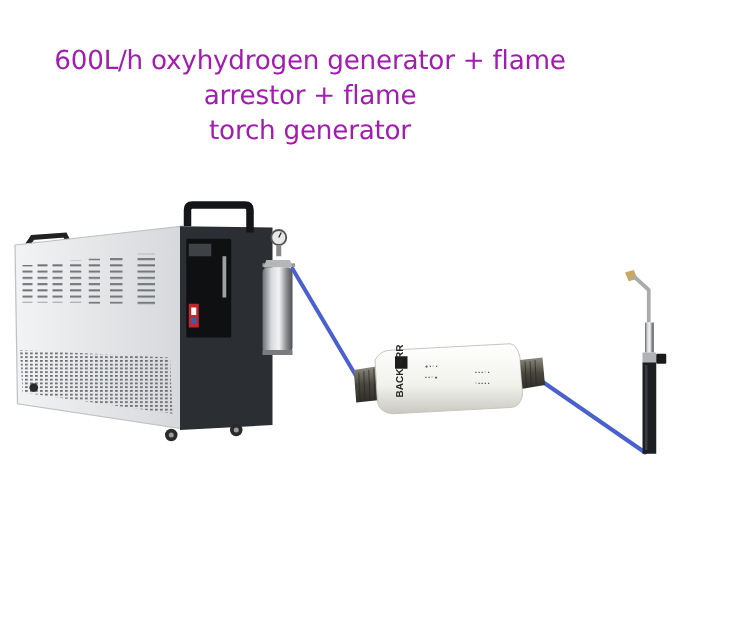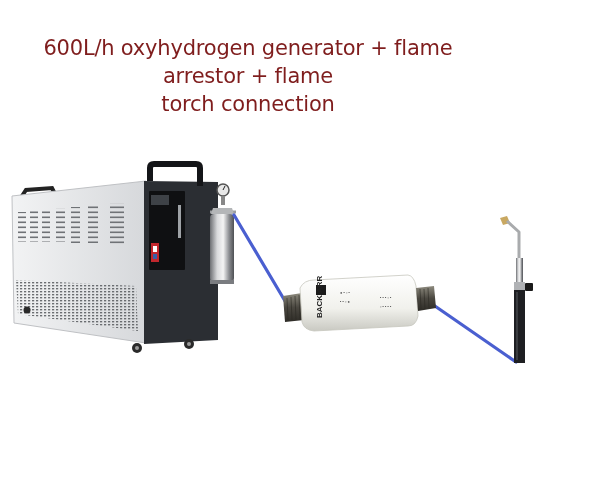--- a/index.html
+++ b/index.html
@@ -1,30 +1,30 @@
 <!DOCTYPE html>
 <html><head>
   <meta charset="utf-8">
   <style>
     html, body { margin: 0; padding: 0; background: #ffffff; }
     body { width: 600px; height: 500px; position: relative; overflow: hidden; font-family: "Liberation Sans", "DejaVu Sans", sans-serif; }
     .title {
       position: absolute; left: 0; top: 34px; width: 496px;
-      text-align: center; font-size: 21px; line-height: 28px; color: #7f1d1d;
+      text-align: center; font-size: 21px; line-height: 28px; color: #a21caf;
       font-family: "DejaVu Sans", "Liberation Sans", sans-serif; letter-spacing: -0.2px;
     }
     .title span { display: block; }
     .scene { position: absolute; left: 0; top: 0; width: 600px; height: 500px; }
   </style>
 </head>
 <body>
 
 <div class="title">
   <span>600L/h oxyhydrogen generator + flame arrestor + flame</span>
-  <span>torch connection</span>
+  <span>torch generator</span>
 </div>
 
 <svg class="scene" viewBox="0 0 600 500" xmlns="http://www.w3.org/2000/svg">
   <defs>
     <linearGradient id="steel" x1="0" x2="1" y1="0" y2="0">
       <stop offset="0" stop-color="#6d6f73"></stop>
       <stop offset="0.3" stop-color="#d9dadc"></stop>
       <stop offset="0.55" stop-color="#f4f4f4"></stop>
       <stop offset="0.8" stop-color="#8a8c90"></stop>
       <stop offset="1" stop-color="#4e5054"></stop>

